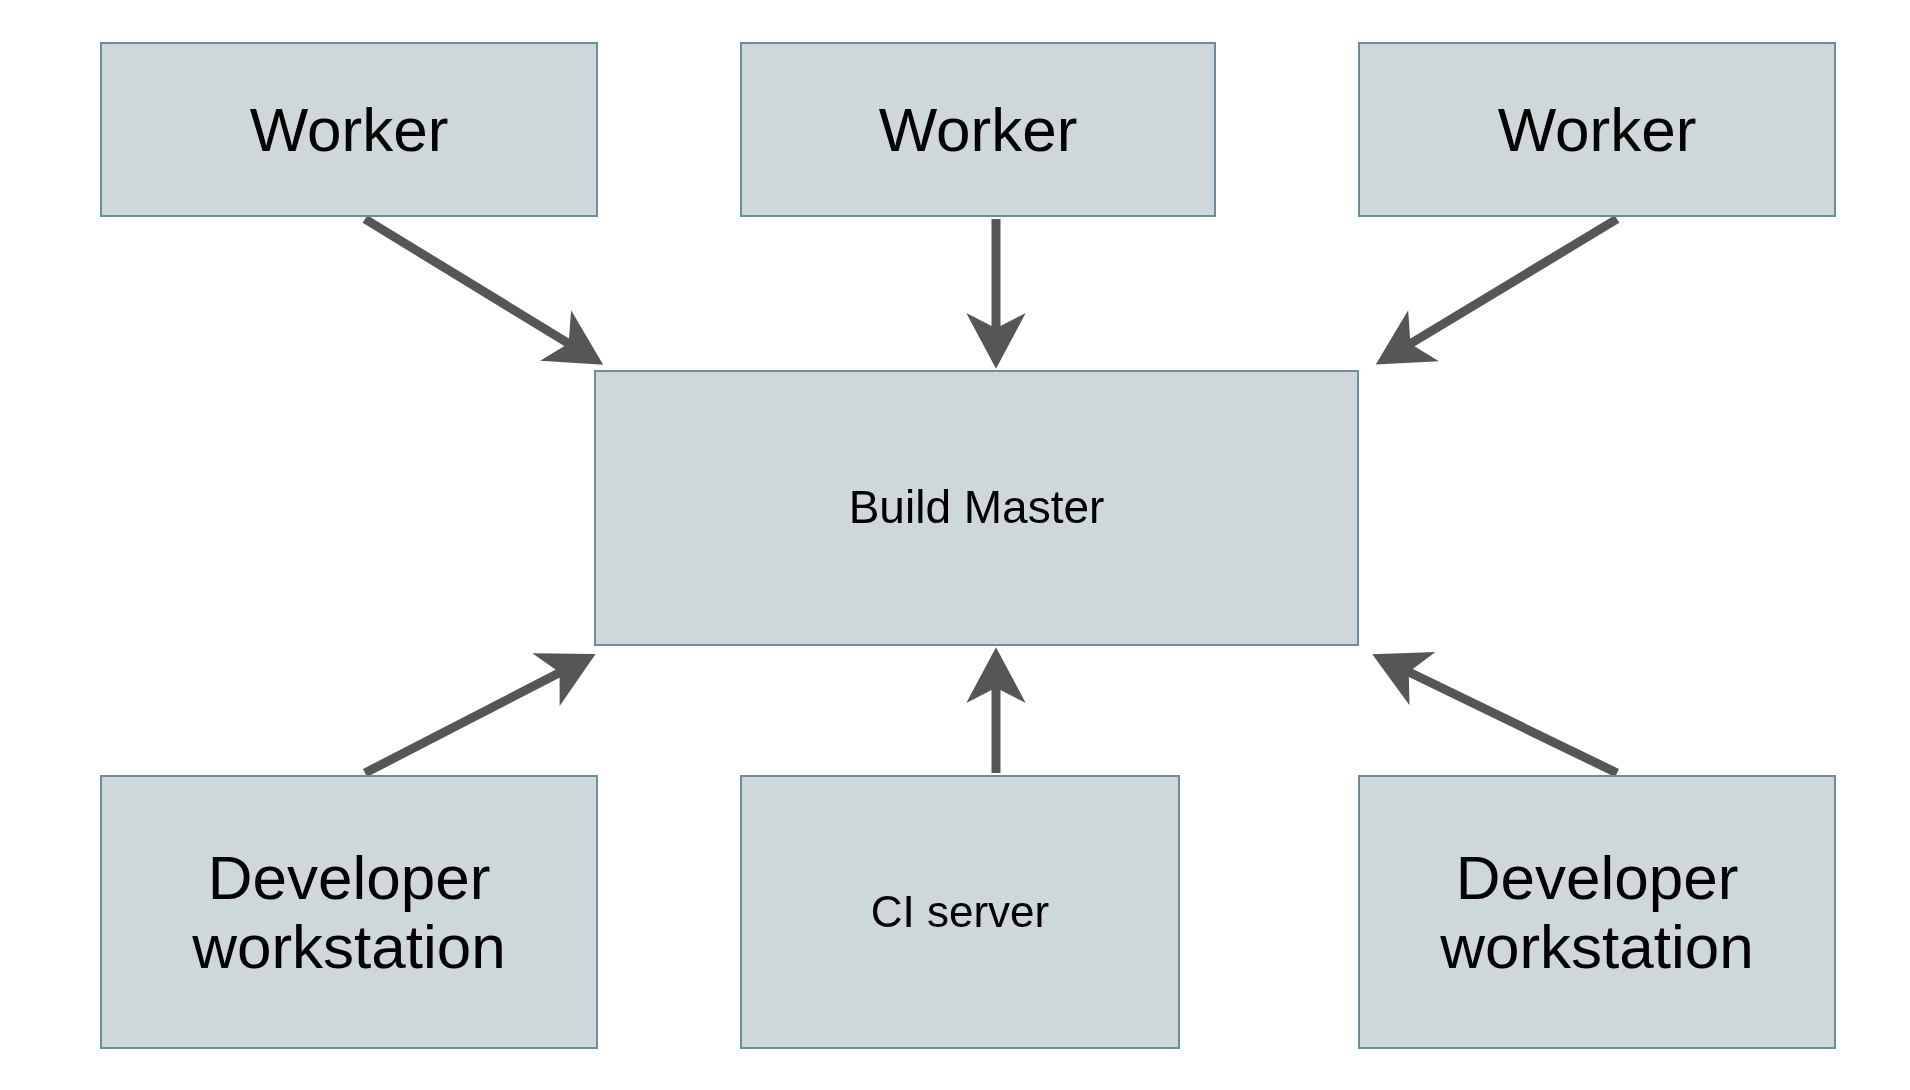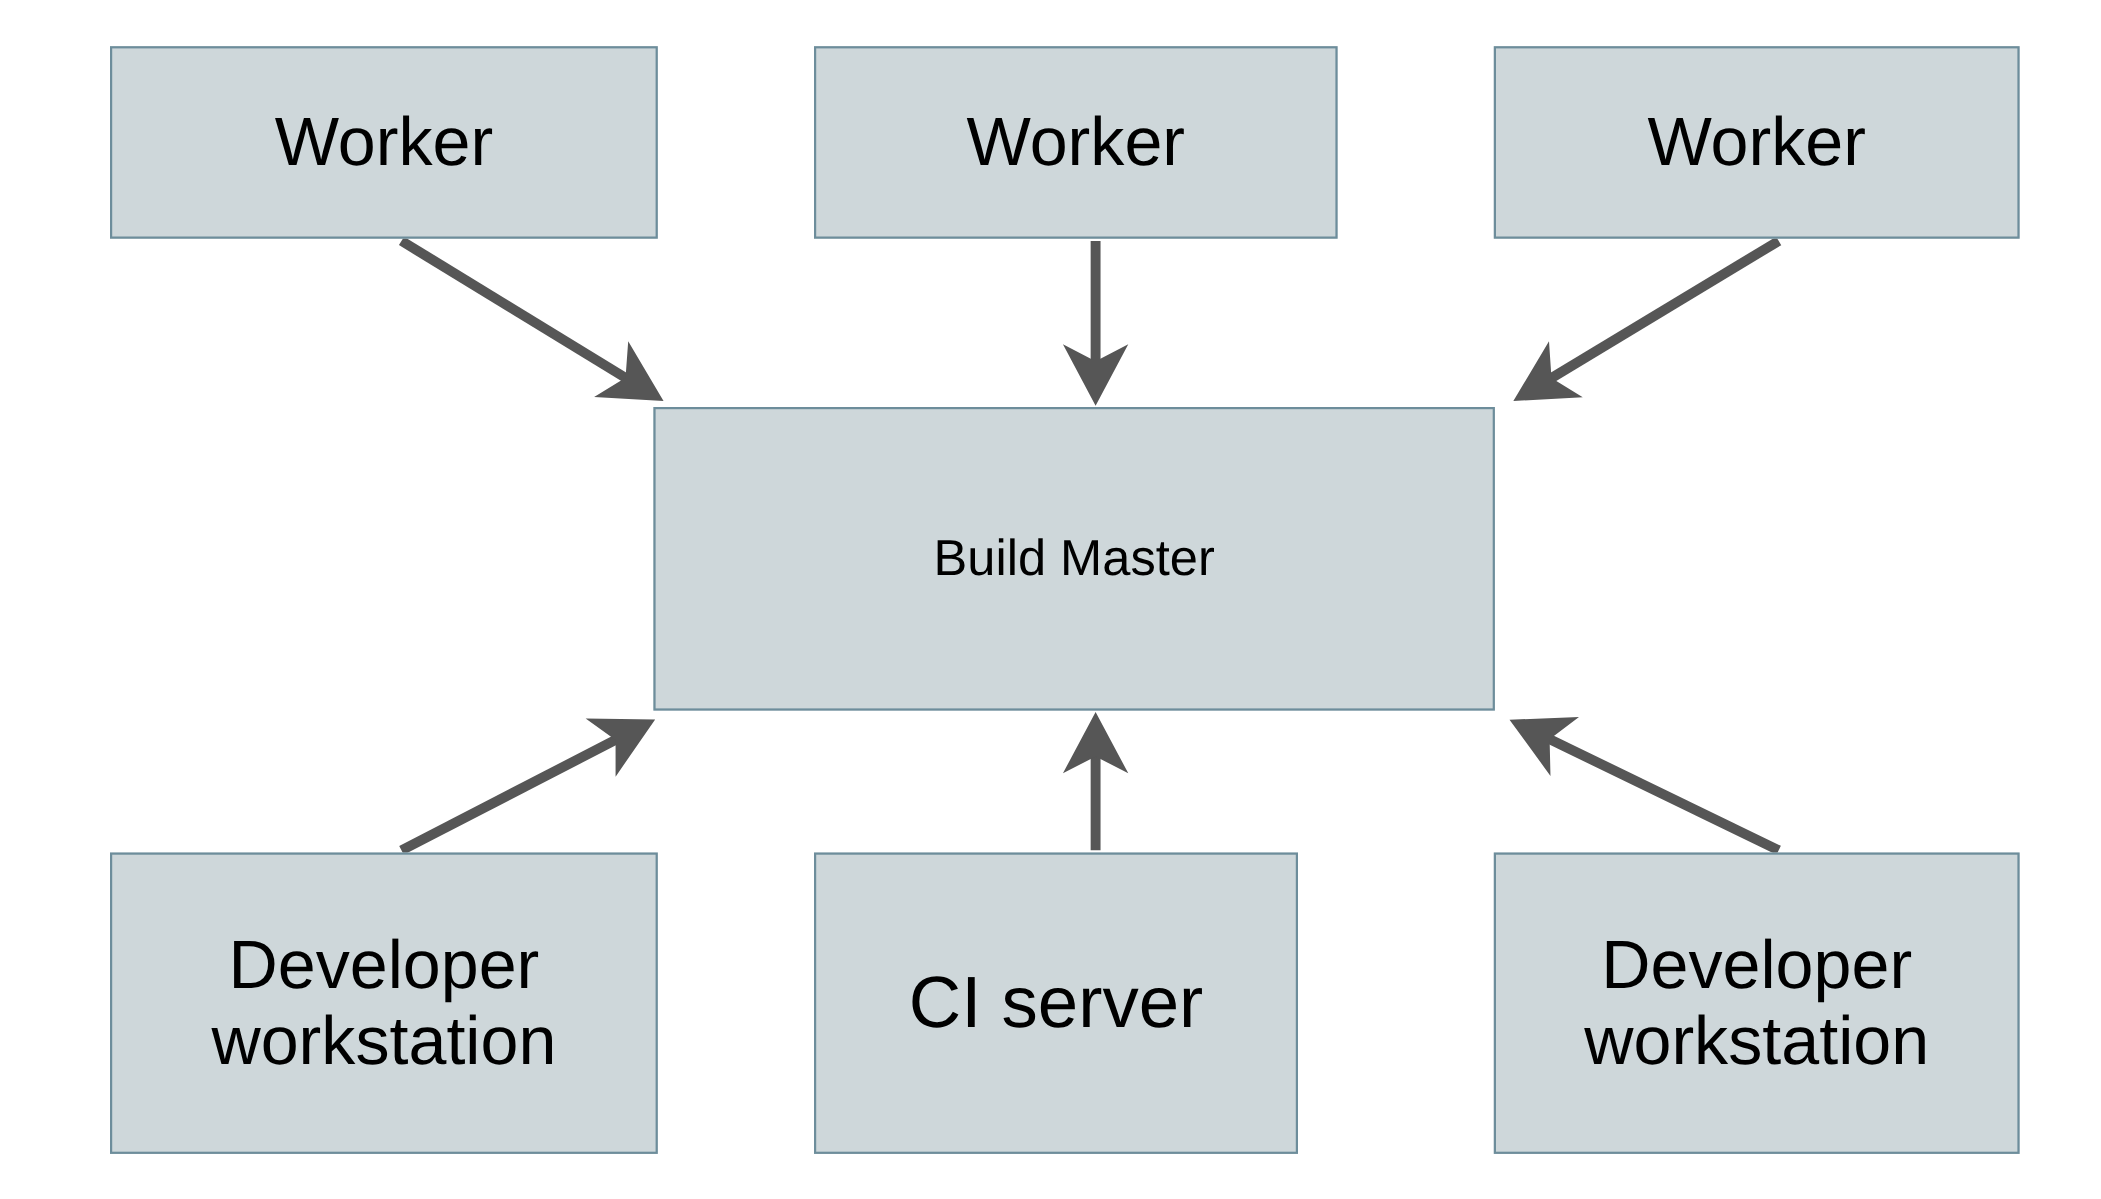--- a/index.html
+++ b/index.html
@@ -47,21 +47,21 @@
     box-sizing: border-box;
   }
   
   #node-worker-1 { left: 100px;  top: 42px;  width: 498px; height: 175px; font-size: 62px; }
   #node-worker-2 { left: 740px;  top: 42px;  width: 476px; height: 175px; font-size: 62px; }
   #node-worker-3 { left: 1358px; top: 42px;  width: 478px; height: 175px; font-size: 62px; }
   
   #node-build-master { left: 594px; top: 370px; width: 765px; height: 276px; font-size: 46px; }
   
   #node-dev-ws-left  { left: 100px;  top: 775px; width: 498px; height: 274px; font-size: 62px; }
-  #node-ci-server    { left: 740px;  top: 775px; width: 440px; height: 274px; font-size: 66px; }
+  #node-ci-server    { left: 740px;  top: 775px; width: 440px; height: 274px; font-size: 44px; }
   #node-dev-ws-right { left: 1358px; top: 775px; width: 478px; height: 274px; font-size: 62px; }
 </style>
 </head>
 <body>
 
 <div id="canvas">
 
   <svg id="edges" viewBox="0 0 1910 1090" width="1910" height="1090" xmlns="http://www.w3.org/2000/svg">
     <defs>
       <marker id="arrowhead" markerWidth="7" markerHeight="7" refX="5.2" refY="3.5" orient="auto" markerUnits="strokeWidth">

